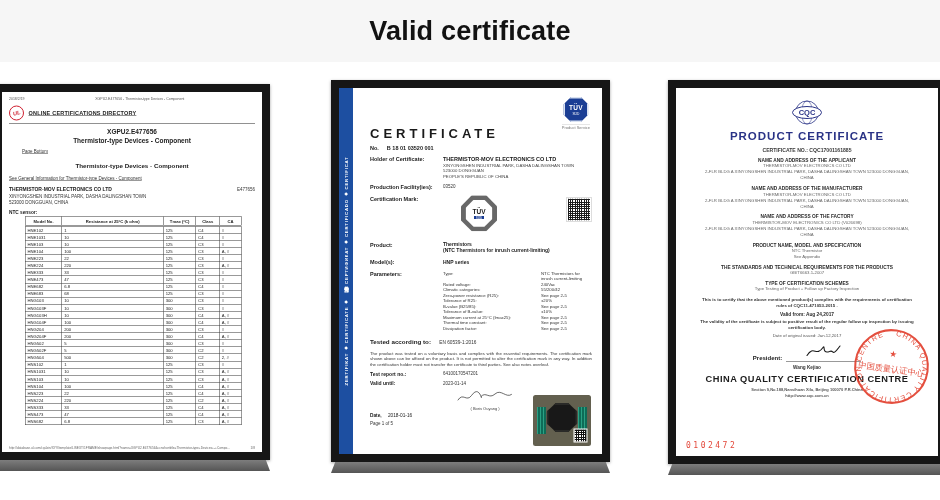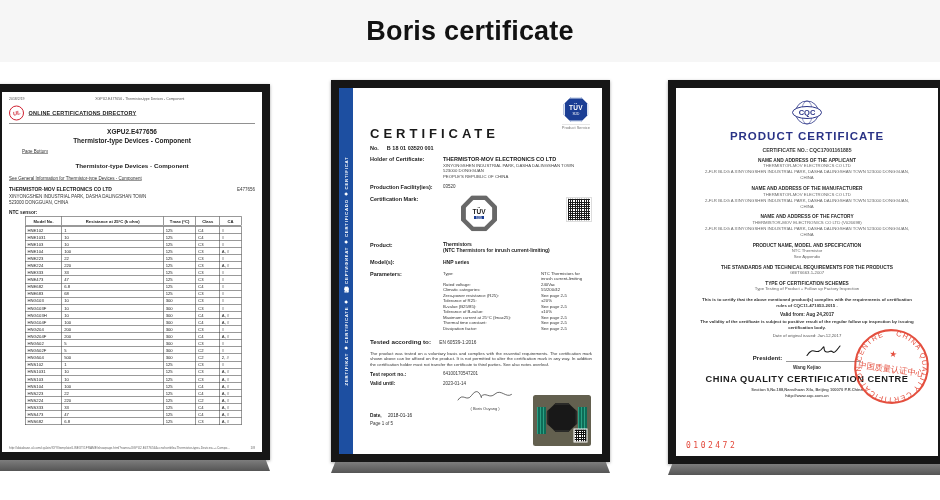--- a/index.html
+++ b/index.html
@@ -116,21 +116,21 @@
   .cqc-centre{font-size:18.5px;font-weight:bold;color:#1c1c1c;letter-spacing:1px;margin-top:8px}
   .cqc-addr{font-size:8px;font-weight:bold;color:#555;margin-top:6px}
   .cqc-url{font-size:8px;font-weight:bold;color:#555;margin-top:2px}
   .cqc-serial{position:absolute;left:20px;bottom:12px;font-family:"DejaVu Sans Mono",monospace;font-size:16px;color:#e3483a;letter-spacing:5px}
   .cqc-seal{position:absolute;right:14px;bottom:100px;transform:rotate(8deg);opacity:.92}
 </style>
 </head>
 <body>
 
 <header class="site-header">
-  <h1 class="site-title">Boris certificate</h1>
+  <h1 class="site-title">Valid certificate</h1>
 </header>
 
 <figure class="cert cert-ul" style="margin:0">
   <div class="frame">
     <div class="doc ul-doc">
       <div class="ul-top">
         <span>2018/2/19</span>
         <span class="mid">XGPU2.E477656 - Thermistor-type Devices - Component</span>
         <span></span>
       </div>

